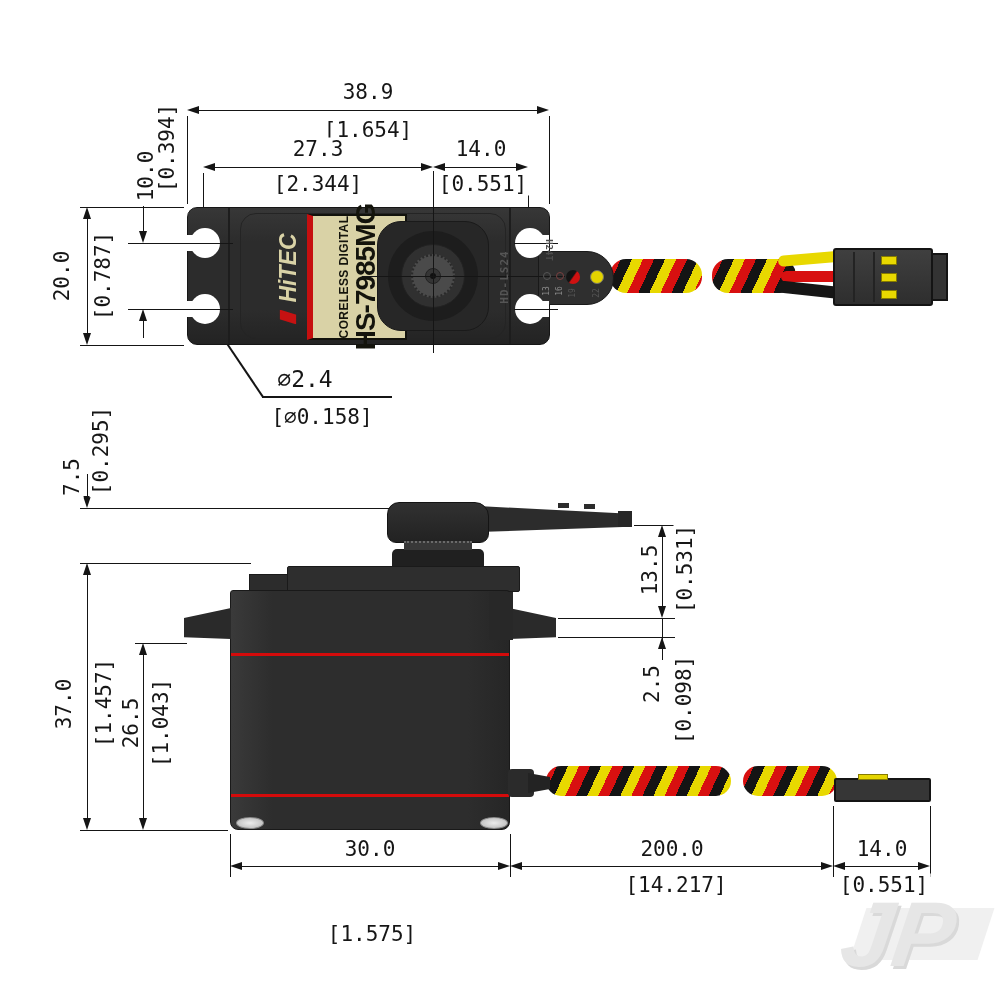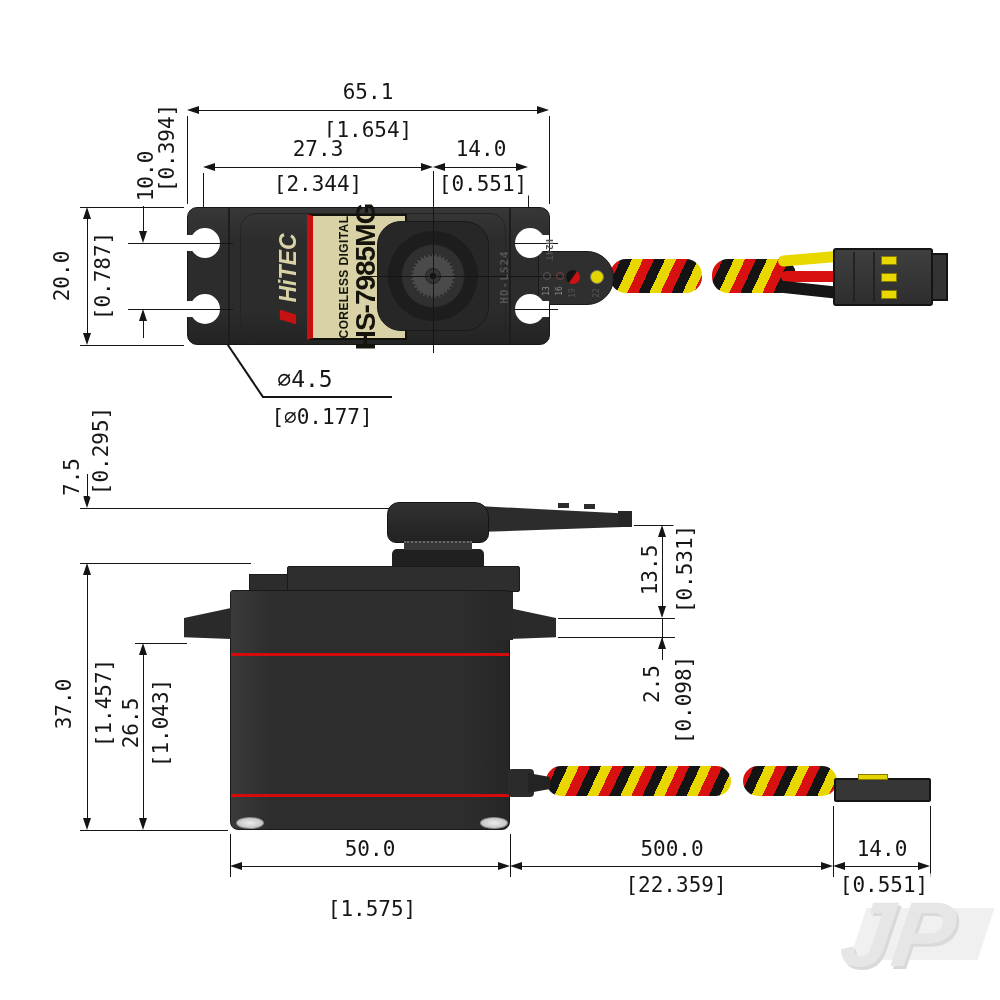--- a/index.html
+++ b/index.html
@@ -108,21 +108,21 @@
   <div class="abs" style="left:781px;top:271px;width:64px;height:11px;border-radius:6px;background:#d81010;z-index:1;"></div>
   <div class="abs" style="left:778px;top:284px;width:68px;height:12px;border-radius:6px;background:#161616;transform:rotate(6deg);z-index:1;"></div>
   <div class="abs" style="left:833px;top:248px;width:100px;height:58px;background:linear-gradient(180deg,#3f3f3f,#2e2e2e);border:2px solid #141414;border-radius:3px;z-index:2;"></div>
   <i class="ln" style="left:853px;top:252px;width:2px;height:50px;background:#232323;z-index:3;"></i>
   <i class="ln" style="left:873px;top:252px;width:2px;height:50px;background:#232323;z-index:3;"></i>
   <div class="abs" style="left:881px;top:256px;width:16px;height:9px;background:#e8d800;border:1px solid #857a00;z-index:3;"></div>
   <div class="abs" style="left:881px;top:273px;width:16px;height:9px;background:#e8d800;border:1px solid #857a00;z-index:3;"></div>
   <div class="abs" style="left:881px;top:290px;width:16px;height:9px;background:#e8d800;border:1px solid #857a00;z-index:3;"></div>
   <div class="abs" style="left:931px;top:253px;width:17px;height:48px;background:#333;border:2px solid #141414;z-index:2;"></div>
 
-  <span class="dim" style="left:368px;top:92px;">65.1</span>
+  <span class="dim" style="left:368px;top:92px;">38.9</span>
   <span class="dim" style="left:368px;top:130px;">[1.654]</span>
   <i class="ln" style="left:197px;top:110px;width:342px;height:1px;"></i>
   <i class="ar aL" style="left:187px;top:106px;"></i>
   <i class="ar aR" style="left:537px;top:106px;"></i>
   <i class="ln" style="left:187px;top:116px;width:1px;height:88px;"></i>
   <i class="ln" style="left:549px;top:116px;width:1px;height:88px;"></i>
 
   <span class="dim" style="left:318px;top:149px;">27.3</span>
   <span class="dim" style="left:318px;top:184px;">[2.344]</span>
   <span class="dim" style="left:481px;top:149px;">14.0</span>
@@ -148,22 +148,22 @@
   <span class="dim rot" style="left:62px;top:276px;">20.0</span>
   <span class="dim rot" style="left:103px;top:276px;">[0.787]</span>
   <i class="ln" style="left:87px;top:213px;width:1px;height:126px;"></i>
   <i class="ar aU" style="left:83px;top:207px;"></i>
   <i class="ar aD" style="left:83px;top:333px;"></i>
   <i class="ln" style="left:80px;top:207px;width:104px;height:1px;"></i>
   <i class="ln" style="left:80px;top:345px;width:104px;height:1px;"></i>
 
   <i class="ln" style="left:219px;top:330px;width:80px;height:1.5px;transform:rotate(56deg);transform-origin:left top;"></i>
   <i class="ln" style="left:262px;top:396px;width:130px;height:1.5px;"></i>
-  <span class="dim" style="left:305px;top:379px;font-size:23px;">∅4.5</span>
-  <span class="dim" style="left:322px;top:417px;">[∅0.177]</span>
+  <span class="dim" style="left:305px;top:379px;font-size:23px;">∅2.4</span>
+  <span class="dim" style="left:322px;top:417px;">[∅0.158]</span>
 
   <div class="abs" style="left:478px;top:506px;width:152px;height:26px;background:#2c2c2c;clip-path:polygon(0 0,100% 30%,100% 80%,0 100%);z-index:1;"></div>
   <div class="abs" style="left:558px;top:503px;width:11px;height:5px;background:#2c2c2c;z-index:1;"></div>
   <div class="abs" style="left:584px;top:504px;width:11px;height:5px;background:#2c2c2c;z-index:1;"></div>
   <div class="abs" style="left:618px;top:511px;width:14px;height:16px;background:#272727;z-index:1;"></div>
   <div class="abs" style="left:387px;top:502px;width:102px;height:41px;background:linear-gradient(180deg,#313131,#222);border:1px solid #141414;border-radius:12px 14px 9px 9px;z-index:2;"></div>
   <div class="abs" style="left:404px;top:541px;width:68px;height:9px;background:#383838;border-top:2px dotted #6a6a6a;z-index:2;"></div>
   <div class="abs" style="left:392px;top:549px;width:92px;height:19px;background:#202020;border-radius:5px 5px 0 0;z-index:1;"></div>
 
   <div class="abs" style="left:249px;top:574px;width:44px;height:18px;background:#2c2c2c;border:1px solid #1a1a1a;z-index:1;"></div>
@@ -215,24 +215,24 @@
   <i class="ln" style="left:634px;top:525px;width:41px;height:1px;"></i>
   <i class="ln" style="left:558px;top:618px;width:117px;height:1px;"></i>
   <i class="ln" style="left:558px;top:637px;width:117px;height:1px;"></i>
 
   <span class="dim rot" style="left:652px;top:684px;">2.5</span>
   <span class="dim rot" style="left:684px;top:700px;">[0.098]</span>
   <i class="ln" style="left:662px;top:618px;width:1px;height:19px;"></i>
   <i class="ln" style="left:662px;top:637px;width:1px;height:23px;"></i>
   <i class="ar aU" style="left:658px;top:637px;"></i>
 
-  <span class="dim" style="left:370px;top:849px;">50.0</span>
-  <span class="dim" style="left:372px;top:909px;">[1.575]</span>
-  <span class="dim" style="left:672px;top:849px;">500.0</span>
-  <span class="dim" style="left:676px;top:885px;">[22.359]</span>
+  <span class="dim" style="left:370px;top:849px;">30.0</span>
+  <span class="dim" style="left:372px;top:934px;">[1.575]</span>
+  <span class="dim" style="left:672px;top:849px;">200.0</span>
+  <span class="dim" style="left:676px;top:885px;">[14.217]</span>
   <span class="dim" style="left:882px;top:849px;">14.0</span>
   <span class="dim" style="left:884px;top:885px;">[0.551]</span>
   <i class="ln" style="left:238px;top:866px;width:264px;height:1px;"></i>
   <i class="ar aL" style="left:230px;top:862px;"></i>
   <i class="ar aR" style="left:498px;top:862px;"></i>
   <i class="ln" style="left:518px;top:866px;width:307px;height:1px;"></i>
   <i class="ar aL" style="left:510px;top:862px;"></i>
   <i class="ar aR" style="left:821px;top:862px;"></i>
   <i class="ln" style="left:841px;top:866px;width:81px;height:1px;"></i>
   <i class="ar aL" style="left:833px;top:862px;"></i>

